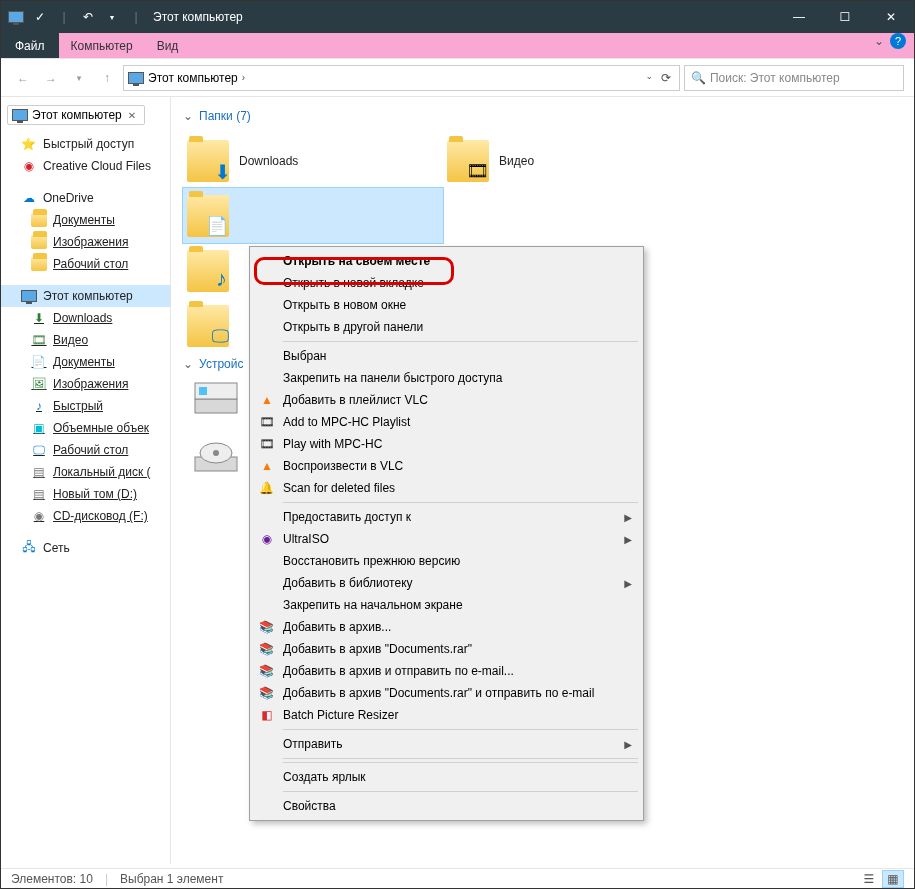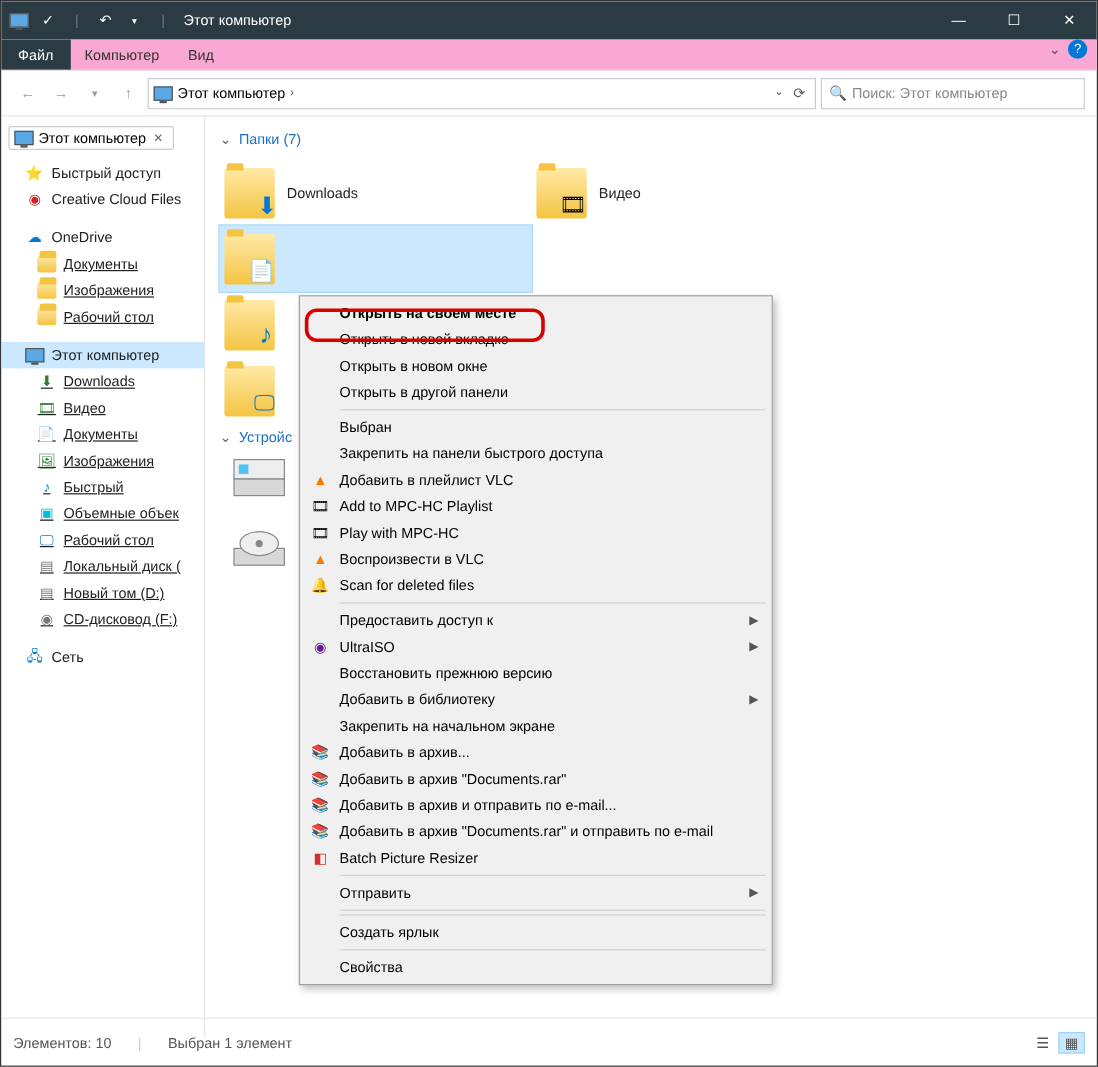--- a/index.html
+++ b/index.html
@@ -51,21 +51,21 @@
 
 .context-menu { position:absolute; left:248px; top:231px; width:395px; background:#f0f0f0; border:1px solid #a0a0a0; box-shadow:3px 3px 6px rgba(0,0,0,.25); padding:3px; z-index:100;margin-top:14px;}
 .cm-item { display:flex; align-items:center; height:22px; padding:0 24px 0 30px; position:relative; color:#000;}
 .cm-item.bold { font-weight:600;}
 .cm-icon { position:absolute; left:6px; width:16px; height:16px; display:flex; align-items:center; justify-content:center;}
 .cm-arrow { position:absolute; right:8px; font-size:10px; color:#555;}
 .cm-sep { height:1px; background:#d0d0d0; margin:3px 2px 3px 30px;}
 .cm-highlight { position:absolute; border:3px solid #d90000; border-radius:10px; pointer-events:none; left:253px; top:256px; width:200px; height:28px; z-index:101;}
 
 
-.status-bar { height:40px; border-top:1px solid #e5e5e5; display:flex; align-items:center; padding:0 10px; gap:22px; color:#555; position:absolute; bottom:0; left:0; right:0;}
+.status-bar { height:20px; border-top:1px solid #e5e5e5; display:flex; align-items:center; padding:0 10px; gap:12px; color:#555; position:absolute; bottom:0; left:0; right:0;}
 .status-sep { color:#ccc;}
 .view-btns { margin-left:auto; display:flex; gap:2px;}
 .view-btn { width:22px; height:18px; border:1px solid transparent; display:flex; align-items:center; justify-content:center;}
 .view-btn.active { background:#cce8ff; border-color:#99d1ff;}
 
 
 .ico-folder { width:100%; height:100%; background:linear-gradient(#ffe9a6,#f4c443); border-radius:2px; position:relative;}
 .ico-folder:before { content:""; position:absolute; top:-4px; left:2px; width:14px; height:6px; background:#f4c443; border-radius:2px 2px 0 0;}
 .mini { width:16px; height:14px; }
 .ico-monitor { width:16px; height:12px; border:1px solid #555; background:#5aa9e6; position:relative;}

